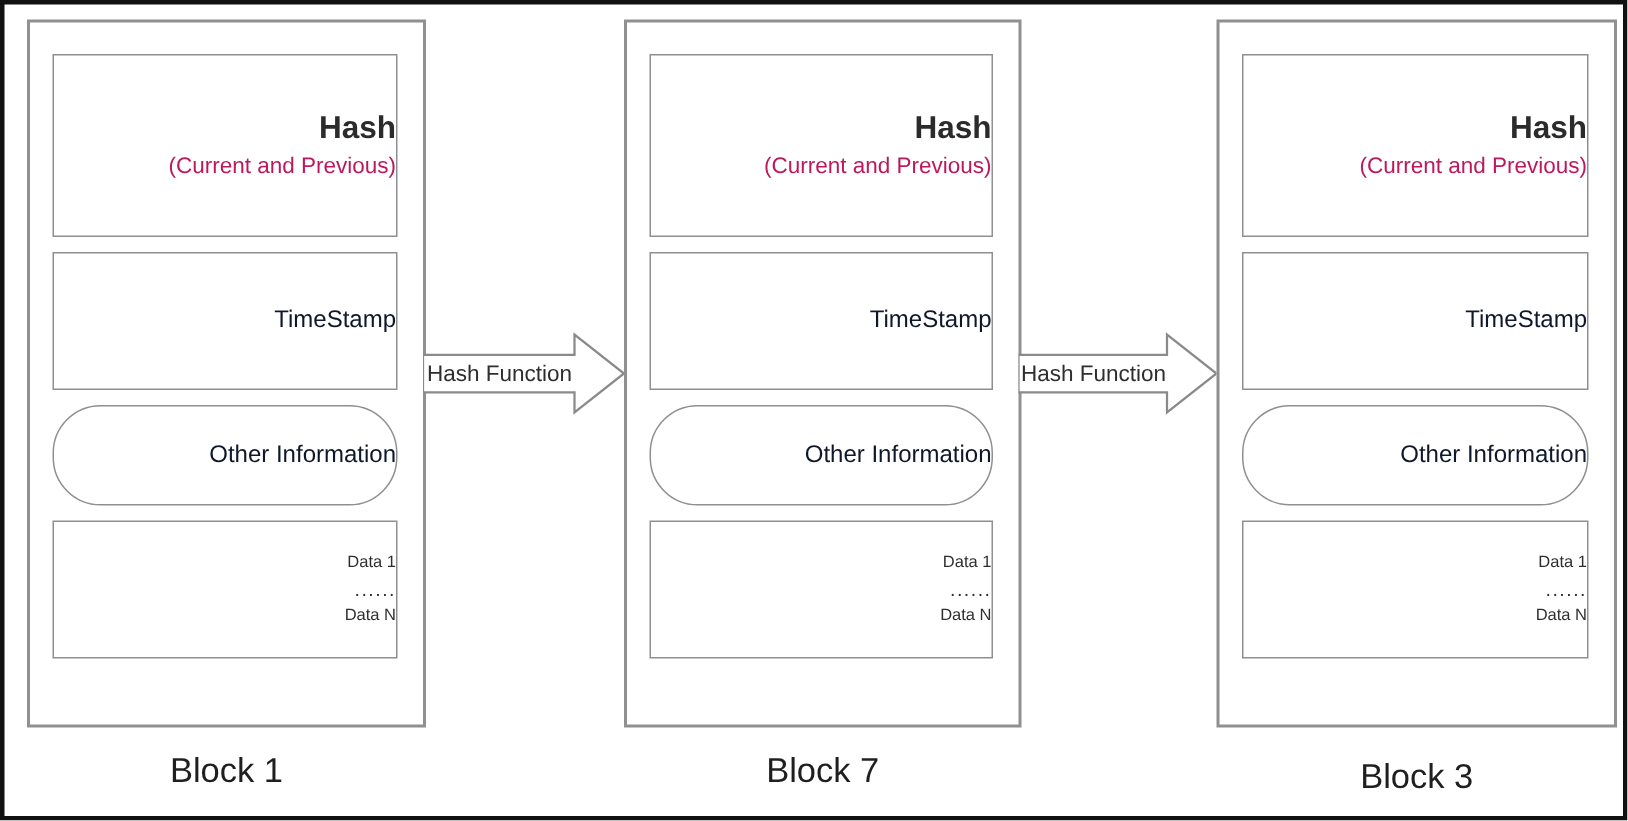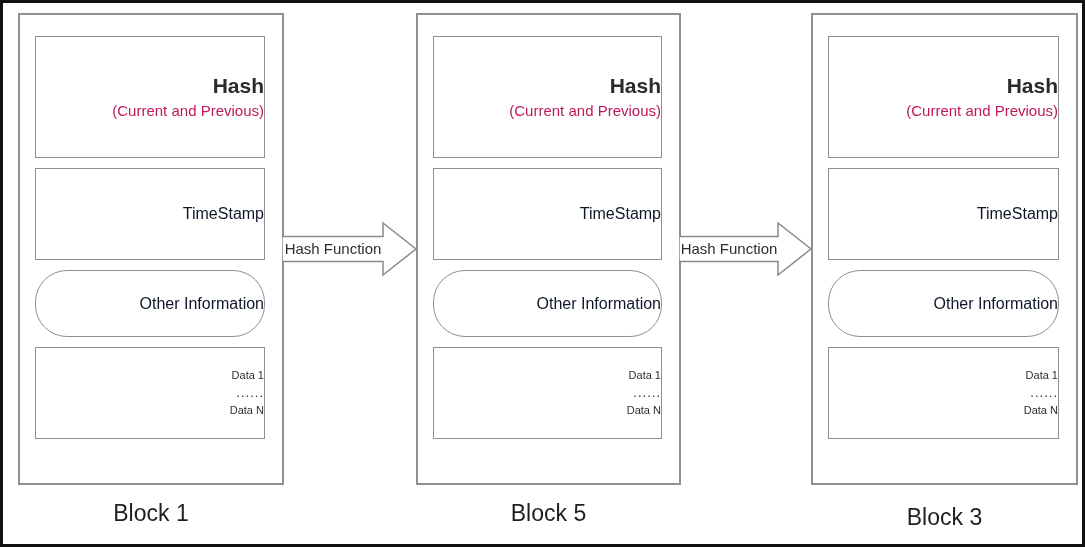--- a/index.html
+++ b/index.html
@@ -143,21 +143,21 @@
       </div>
       <div class="cell cell-other">
         <div class="cell-label">Other Information</div>
       </div>
       <div class="cell cell-data">
         <div class="data-line">Data 1</div>
         <div class="data-dots">......</div>
         <div class="data-line">Data N</div>
       </div>
     </div>
-    <div class="block-label">Block 5</div>
+    <div class="block-label">Block 7</div>
   </div>
 
   <svg class="arrow arrow-2" width="134" height="60" viewBox="0 0 134 60">
     <path class="arrow-shape" d="M 0 17.5 L 99 17.5 L 99 4 L 132 30 L 99 56 L 99 42.5 L 0 42.5 Z"></path>
     <text class="arrow-text" x="50" y="35" text-anchor="middle">Hash Function</text>
   </svg>
 
   <div class="block block-3">
     <div class="block-box">
       <div class="cell cell-hash">

